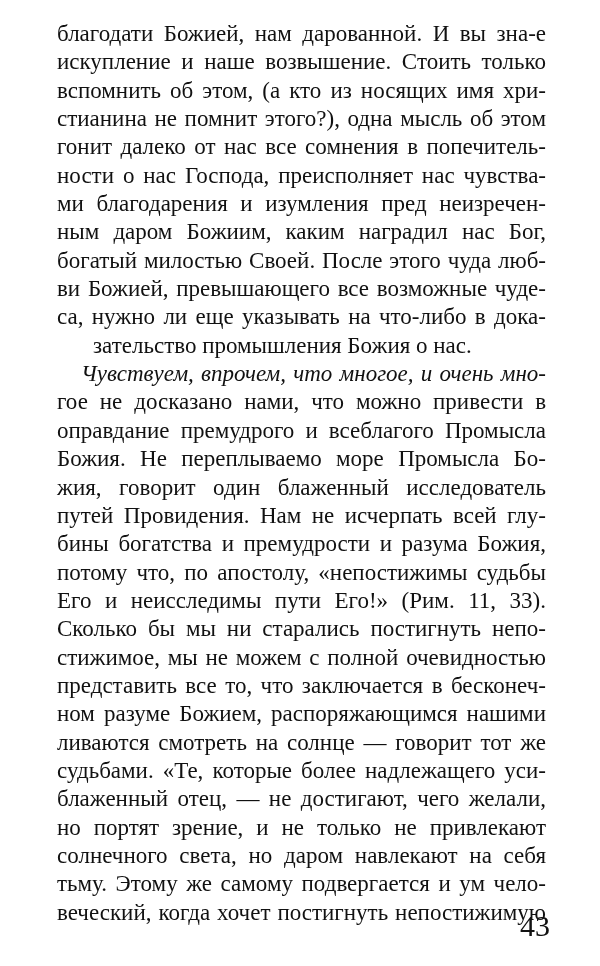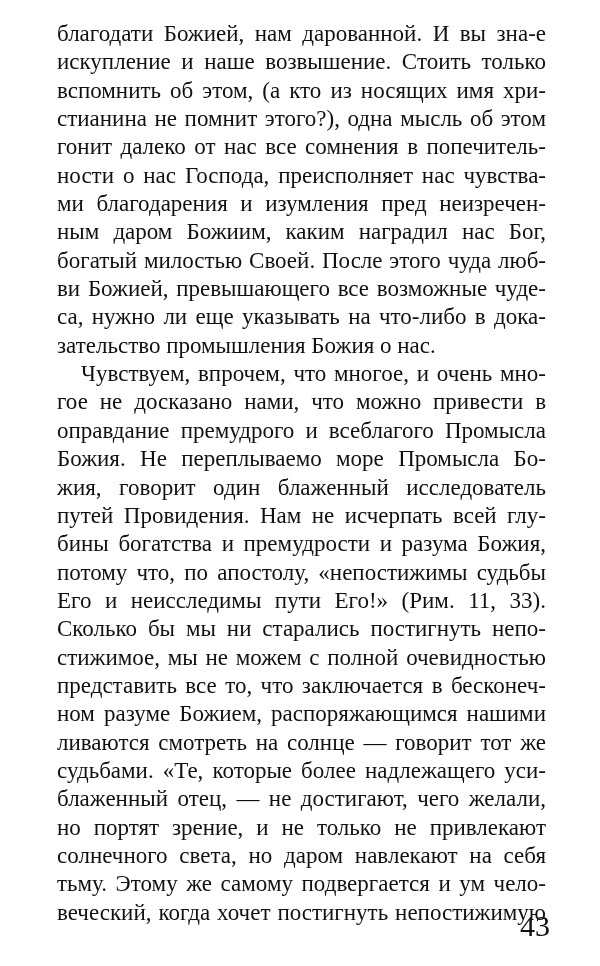--- a/index.html
+++ b/index.html
@@ -26,23 +26,25 @@
       height: 28.35px;
       line-height: 28.35px;
       font-size: 23px;
       white-space: nowrap;
       text-align: justify;
       text-align-last: justify;
       letter-spacing: 0px;
     }
     .line.last {
       text-align-last: left;
+      margin-left: 36px;
     }
     .line.indent {
       padding-left: 24px;
+      font-style: italic;
     }
     .page-number {
       position: absolute;
       left: 520px;
       top: 912px;
       width: 26px;
       text-align: right;
       font-size: 30px;
       line-height: 28px;
     }

